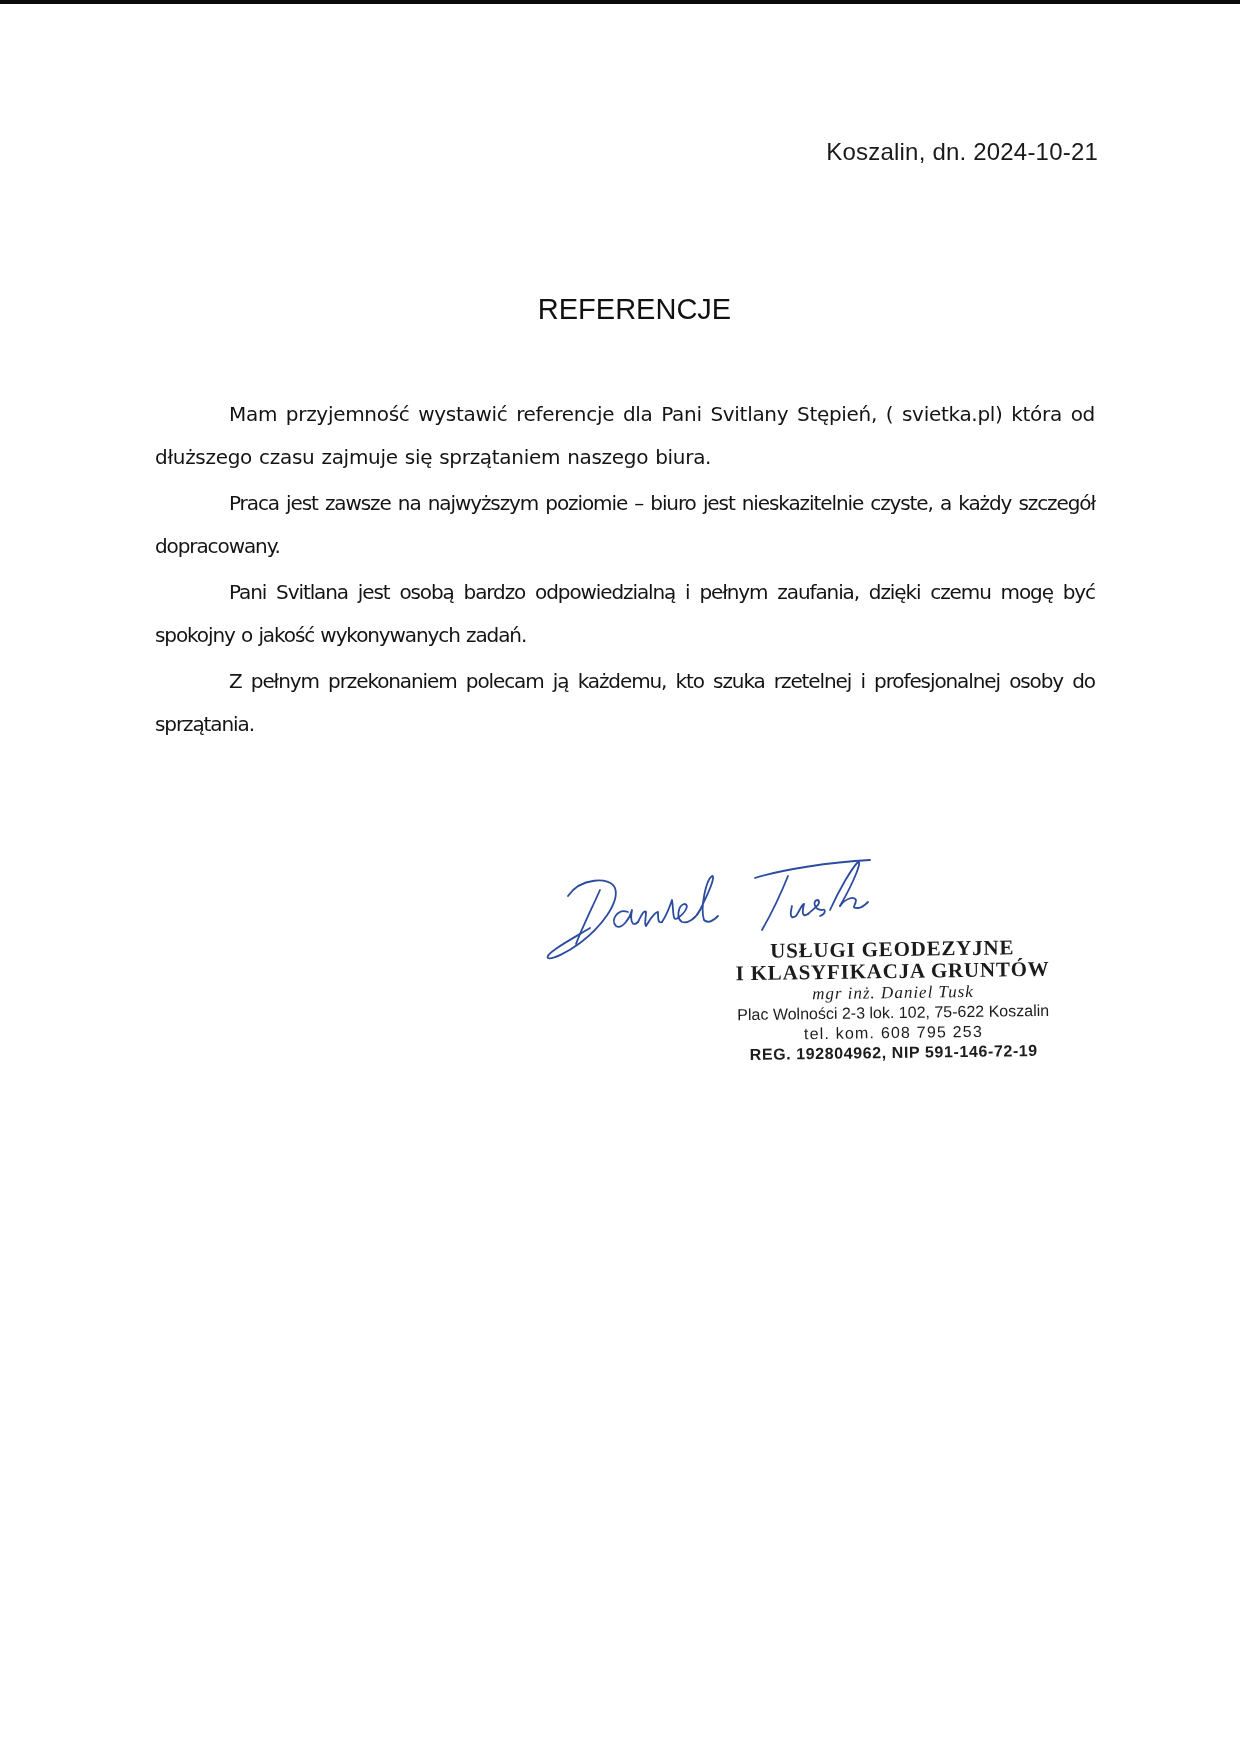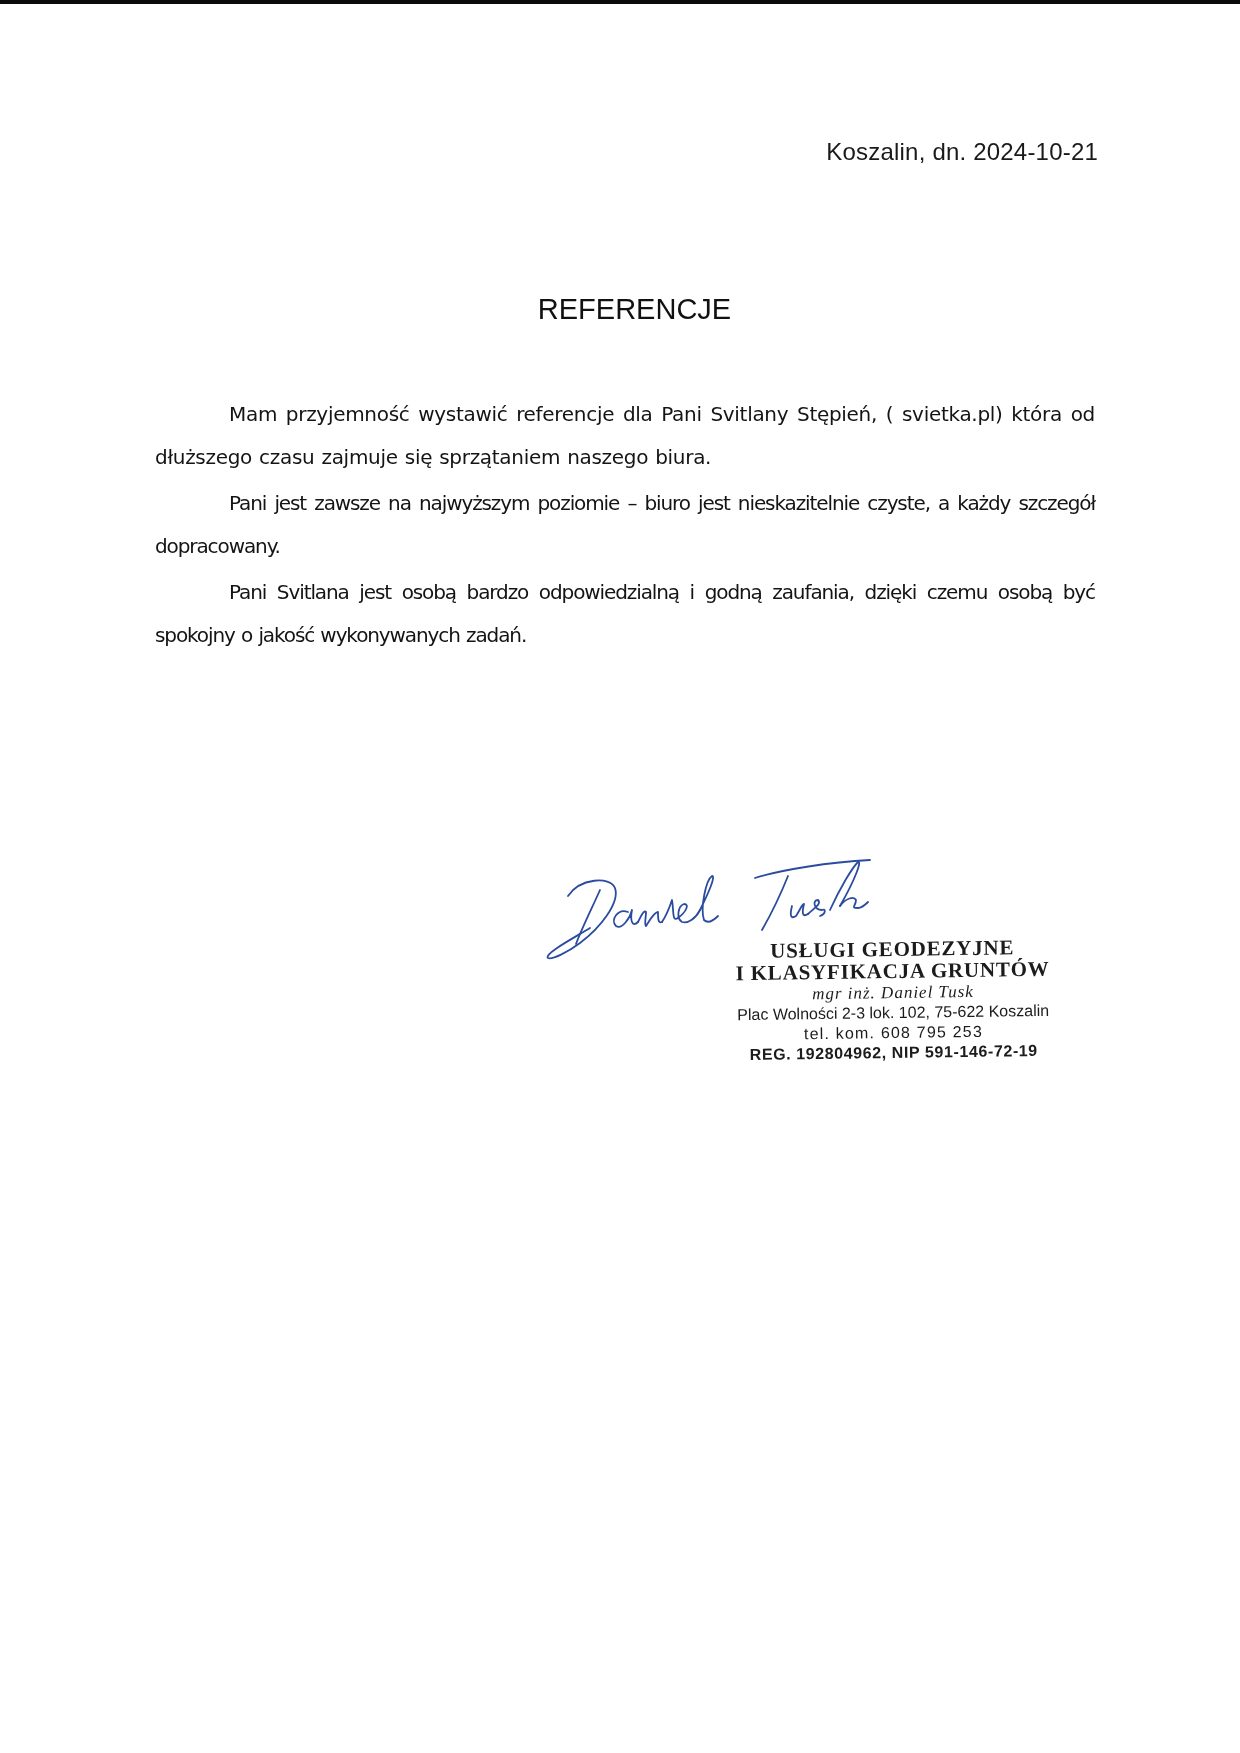--- a/index.html
+++ b/index.html
@@ -101,22 +101,23 @@
 <body>
 
 <div class="scan-bar"></div>
 
 <div class="date">Koszalin, dn. 2024-10-21</div>
 
 <div class="title">REFERENCJE</div>
 
 <div class="body-text">
   <p>Mam przyjemność wystawić referencje dla Pani Svitlany Stępień, ( svietka.pl)  która od dłuższego czasu zajmuje się sprzątaniem naszego biura.</p>
-  <p class="condensed">Pani jest zawsze na najwyższym poziomie – biuro jest nieskazitelnie czyste, a każdy szczegół dopracowany.</p>
-  <p class="condensed">Pani Svitlana jest osobą bardzo odpowiedzialną i godną zaufania, dzięki czemu osobą być spokojny o jakość wykonywanych zadań.</p>
+  <p class="condensed">Praca jest zawsze na najwyższym poziomie – biuro jest nieskazitelnie czyste, a każdy szczegół dopracowany.</p>
+  <p class="condensed">Pani Svitlana jest osobą bardzo odpowiedzialną i pełnym zaufania, dzięki czemu mogę być spokojny o jakość wykonywanych zadań.</p>
+  <p class="condensed">Z pełnym przekonaniem polecam ją każdemu, kto szuka rzetelnej i profesjonalnej osoby do sprzątania.</p>
 </div>
 
 <div class="signature">
   <svg width="460" height="120" viewBox="0 0 460 120">
     <g fill="none" stroke="#2b4c9e" stroke-width="1.8" stroke-linecap="round" stroke-linejoin="round">
 
       <path d="M28 48 C 40 30, 70 28, 75 40 C 80 55, 60 80, 40 95 C 28 104, 12 112, 8 110 C 4 106, 30 92, 50 80"></path>
       <path d="M60 42 C 52 60, 42 80, 36 96"></path>
 
       <path d="M88 64 C 78 60, 70 72, 76 78 C 82 82, 90 70, 92 62 C 90 72, 92 80, 98 74"></path>

